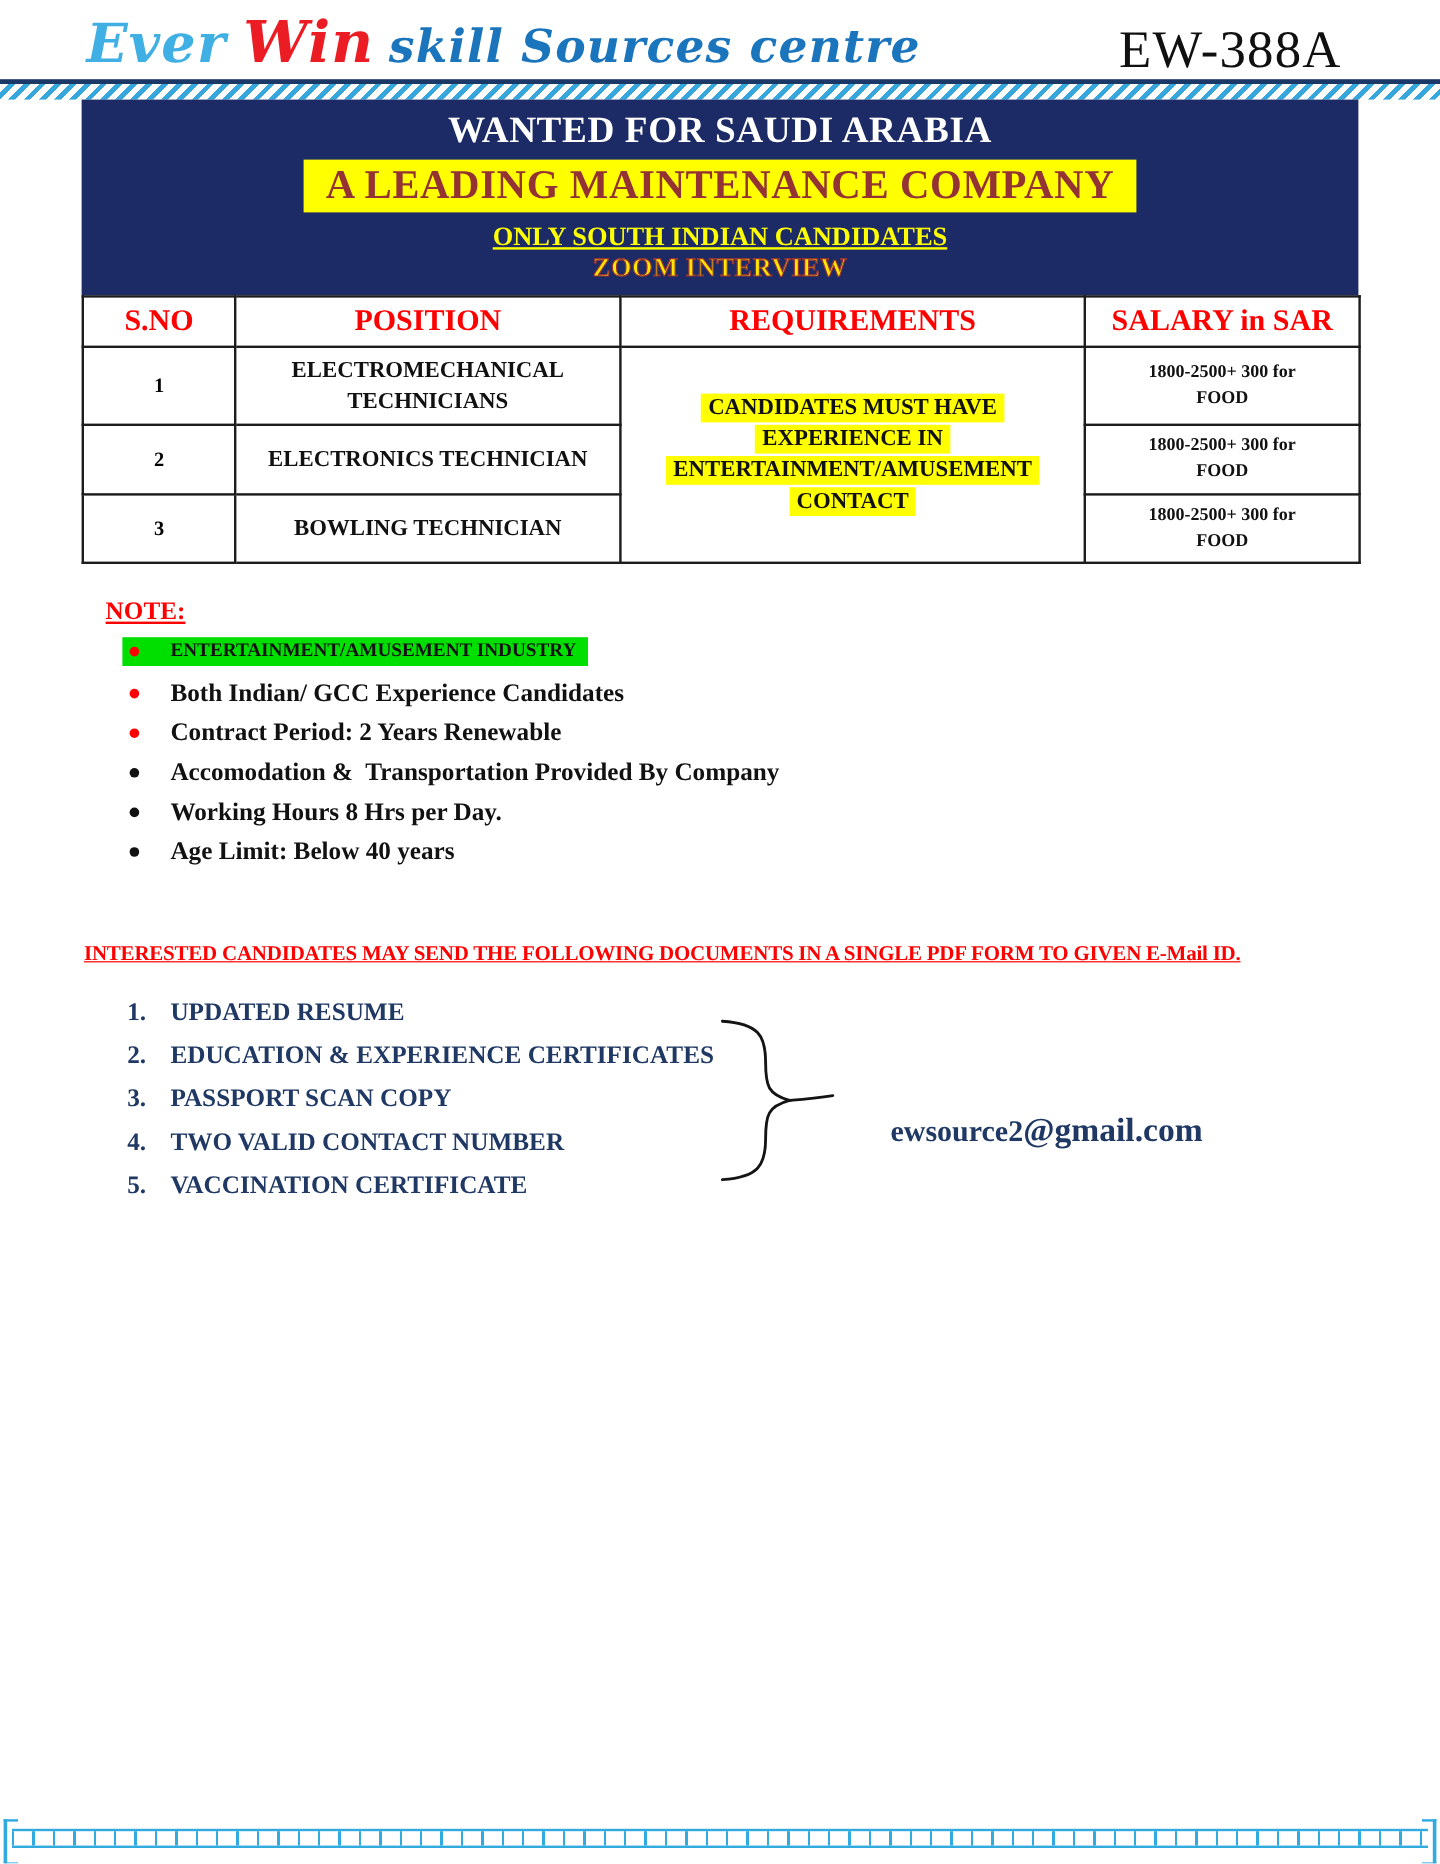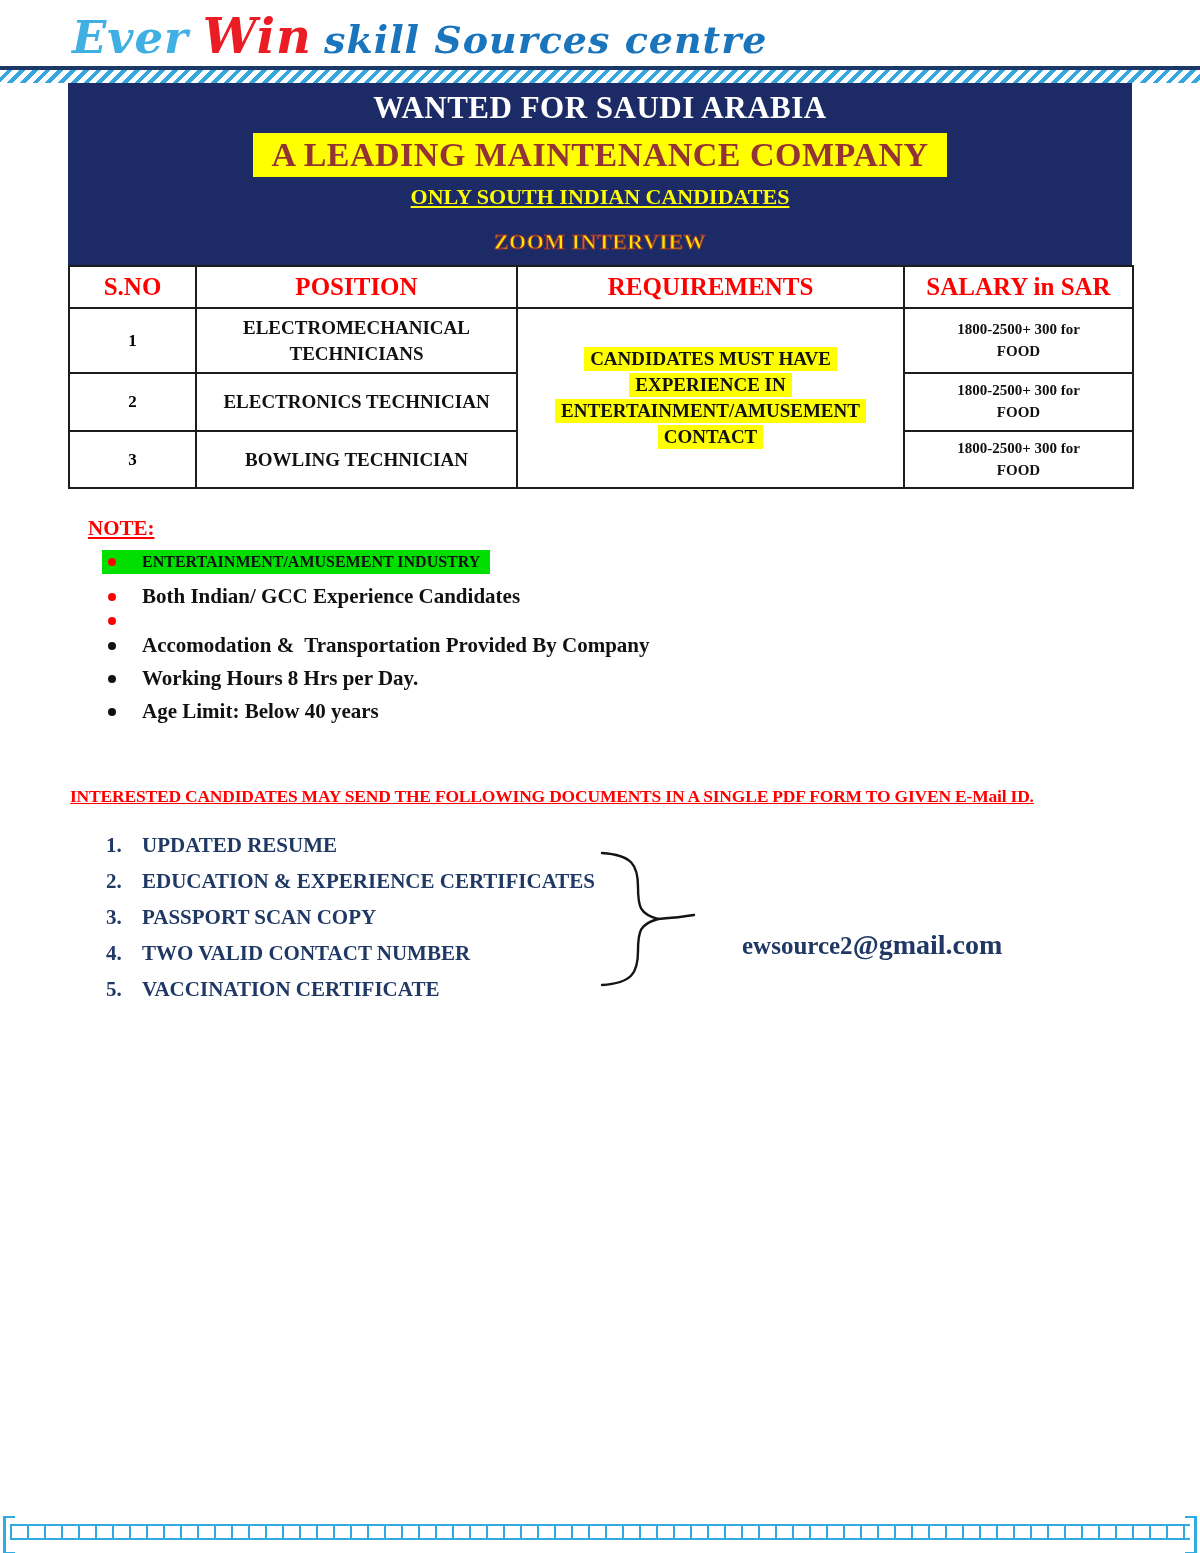--- a/index.html
+++ b/index.html
@@ -25,21 +25,21 @@
     border-top:4px solid #1B3866;
     background:repeating-linear-gradient(135deg,#ffffff 0 5px,#35A7DD 5px 9px); }
 
   
   .banner { margin:0 68px; background:#1C2B66; text-align:center; padding:7px 0 10px; }
   .banner .b1 { color:#ffffff; font-size:31px; font-weight:bold; letter-spacing:.5px; }
   .banner .b2wrap { margin-top:7px; }
   .banner .b2 { display:inline-block; background:#FFFF00; color:#943333;
     font-size:34px; font-weight:bold; padding:3px 18px; letter-spacing:.5px; }
   .banner .b3 { margin-top:7px; color:#FFFF00; font-size:22px; font-weight:bold;text-decoration:underline; }
-  .banner .b4 { margin-top:19px; color:#FFE600; font-size:22px; font-weight:bold;
+  .banner .b4 { margin-top:0; color:#FFE600; font-size:22px; font-weight:bold;
     -webkit-text-stroke:1px #943333; letter-spacing:.5px; }
 
   
   table.jobs { margin:0 68px; width:1064px; border-collapse:collapse;
     table-layout:fixed; }
   table.jobs th, table.jobs td { border:2px solid #1c1c1c; text-align:center;
     vertical-align:middle; padding:6px 4px; }
   table.jobs th { color:#FF0000; font-size:25px; font-weight:bold; height:33px; }
   .w-sno{width:127px;} .w-pos{width:321px;} .w-req{width:387px;} .w-sal{width:229px;}
   td.sno { font-size:17px; font-weight:bold; vertical-align:top; padding-top:4px; }
@@ -95,20 +95,21 @@
 </style>
 </head>
 <body>
 
 <div class="page">
 
   <div class="masthead">
     <div class="logo">
       <span class="lg-ever">Ever</span><span class="lg-win">Win</span><span class="lg-rest">skill Sources centre</span>
     </div>
+    <div class="refcode">EW-388A</div>
   </div>
 
   <div class="hatch"></div>
 
   <div class="banner">
     <div class="b1">WANTED FOR SAUDI ARABIA</div>
     <div class="b2wrap">
       <span class="b2">A LEADING MAINTENANCE COMPANY</span>
     </div>
     <div class="b3">ONLY SOUTH INDIAN CANDIDATES</div>
@@ -167,20 +168,21 @@
       <li class="green-hl dot-red">
         <span class="dot"></span>
         <span class="txt-rest">ENTERTAINMENT/AMUSEMENT INDUSTRY</span>
       </li>
       <li class="dot-red">
         <span class="dot"></span>
         <span>Both Indian/ GCC Experience Candidates</span>
       </li>
       <li class="dot-red">
         <span class="dot"></span>
+        <span>Contract Period: 2 Years Renewable</span>
       </li>
       <li>
         <span class="dot"></span>
         <span>Accomodation &amp;  Transportation Provided By Company</span>
       </li>
       <li>
         <span class="dot"></span>
         <span>Working Hours 8 Hrs per Day.</span>
       </li>
       <li>

